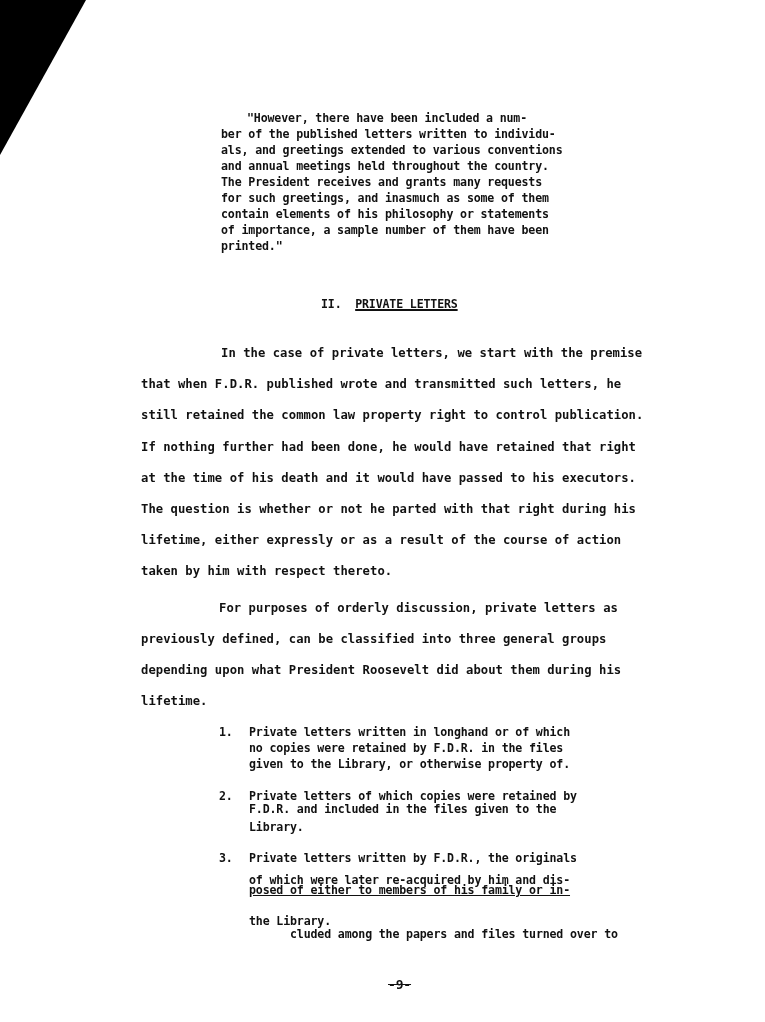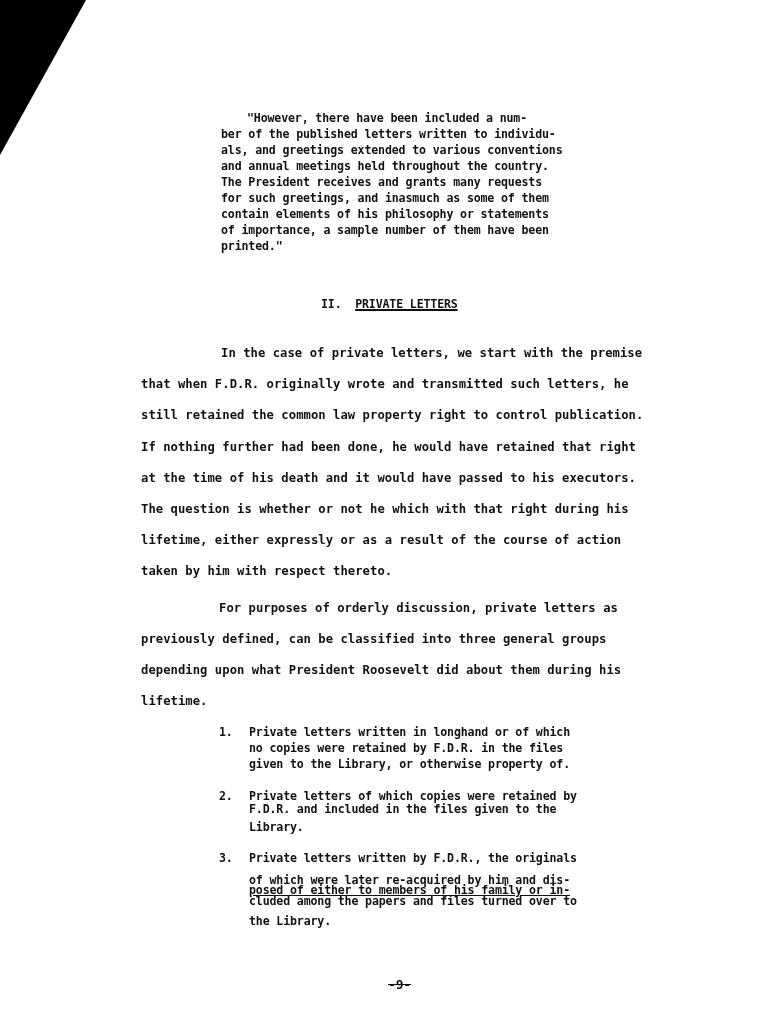--- a/index.html
+++ b/index.html
@@ -30,25 +30,25 @@
   <div class="t quote-line" style="top:191px;">for such greetings, and inasmuch as some of them</div>
   <div class="t quote-line" style="top:207px;">contain elements of his philosophy or statements</div>
   <div class="t quote-line" style="top:223px;">of importance, a sample number of them have been</div>
   <div class="t quote-line" style="top:239px;">printed."</div>
 </div>
 
 <div class="t heading"><span>II.</span>  <span class="ul">PRIVATE LETTERS</span></div>
 
 <div>
   <div class="t body-line" style="top:346px; left:221px;">In the case of private letters, we start with the premise</div>
-  <div class="t body-line" style="top:377px;">that when F.D.R. originally wrote and transmitted such letters, he</div>
+  <div class="t body-line" style="top:377px;">that when F.D.R. published wrote and transmitted such letters, he</div>
   <div class="t body-line" style="top:408px;">still retained the common law property right to control publication.</div>
   <div class="t body-line" style="top:440px;">If nothing further had been done, he would have retained that right</div>
   <div class="t body-line" style="top:471px;">at the time of his death and it would have passed to his executors.</div>
-  <div class="t body-line" style="top:502px;">The question is whether or not he which with that right during his</div>
+  <div class="t body-line" style="top:502px;">The question is whether or not he parted with that right during his</div>
   <div class="t body-line" style="top:533px;">lifetime, either expressly or as a result of the course of action</div>
   <div class="t body-line" style="top:564px;">taken by him with respect thereto.</div>
 </div>
 
 <div>
   <div class="t body-line" style="top:601px; left:219px;">For purposes of orderly discussion, private letters as</div>
   <div class="t body-line" style="top:632px;">previously defined, can be classified into three general groups</div>
   <div class="t body-line" style="top:663px;">depending upon what President Roosevelt did about them during his</div>
   <div class="t body-line" style="top:694px;">lifetime.</div>
 </div>
@@ -64,18 +64,18 @@
     <div class="t list-num" style="top:789px;">2.</div>
     <div class="t list-line" style="top:789px;">Private letters of which copies were retained by</div>
     <div class="t list-line" style="top:802px;">F.D.R. and included in the files given to the</div>
     <div class="t list-line" style="top:820px;">Library.</div>
   </div>
   <div>
     <div class="t list-num" style="top:851px;">3.</div>
     <div class="t list-line" style="top:851px;text-align:center;">Private letters written by F.D.R., the originals</div>
     <div class="t list-line" style="top:873px;">of which were later re-acquired by him and dis-</div>
     <div class="t list-line" style="top:883px;text-decoration:underline;">posed of either to members of his family or in-</div>
-    <div class="t list-line" style="top:894px;">cluded among the papers and files turned over to</div>
+    <div class="t list-line" style="top:927px;margin-left:41px;">cluded among the papers and files turned over to</div>
     <div class="t list-line" style="top:914px;">the Library.</div>
   </div>
 </div>
 
 <div class="t page-num">-9-</div>
 
 </body></html>

